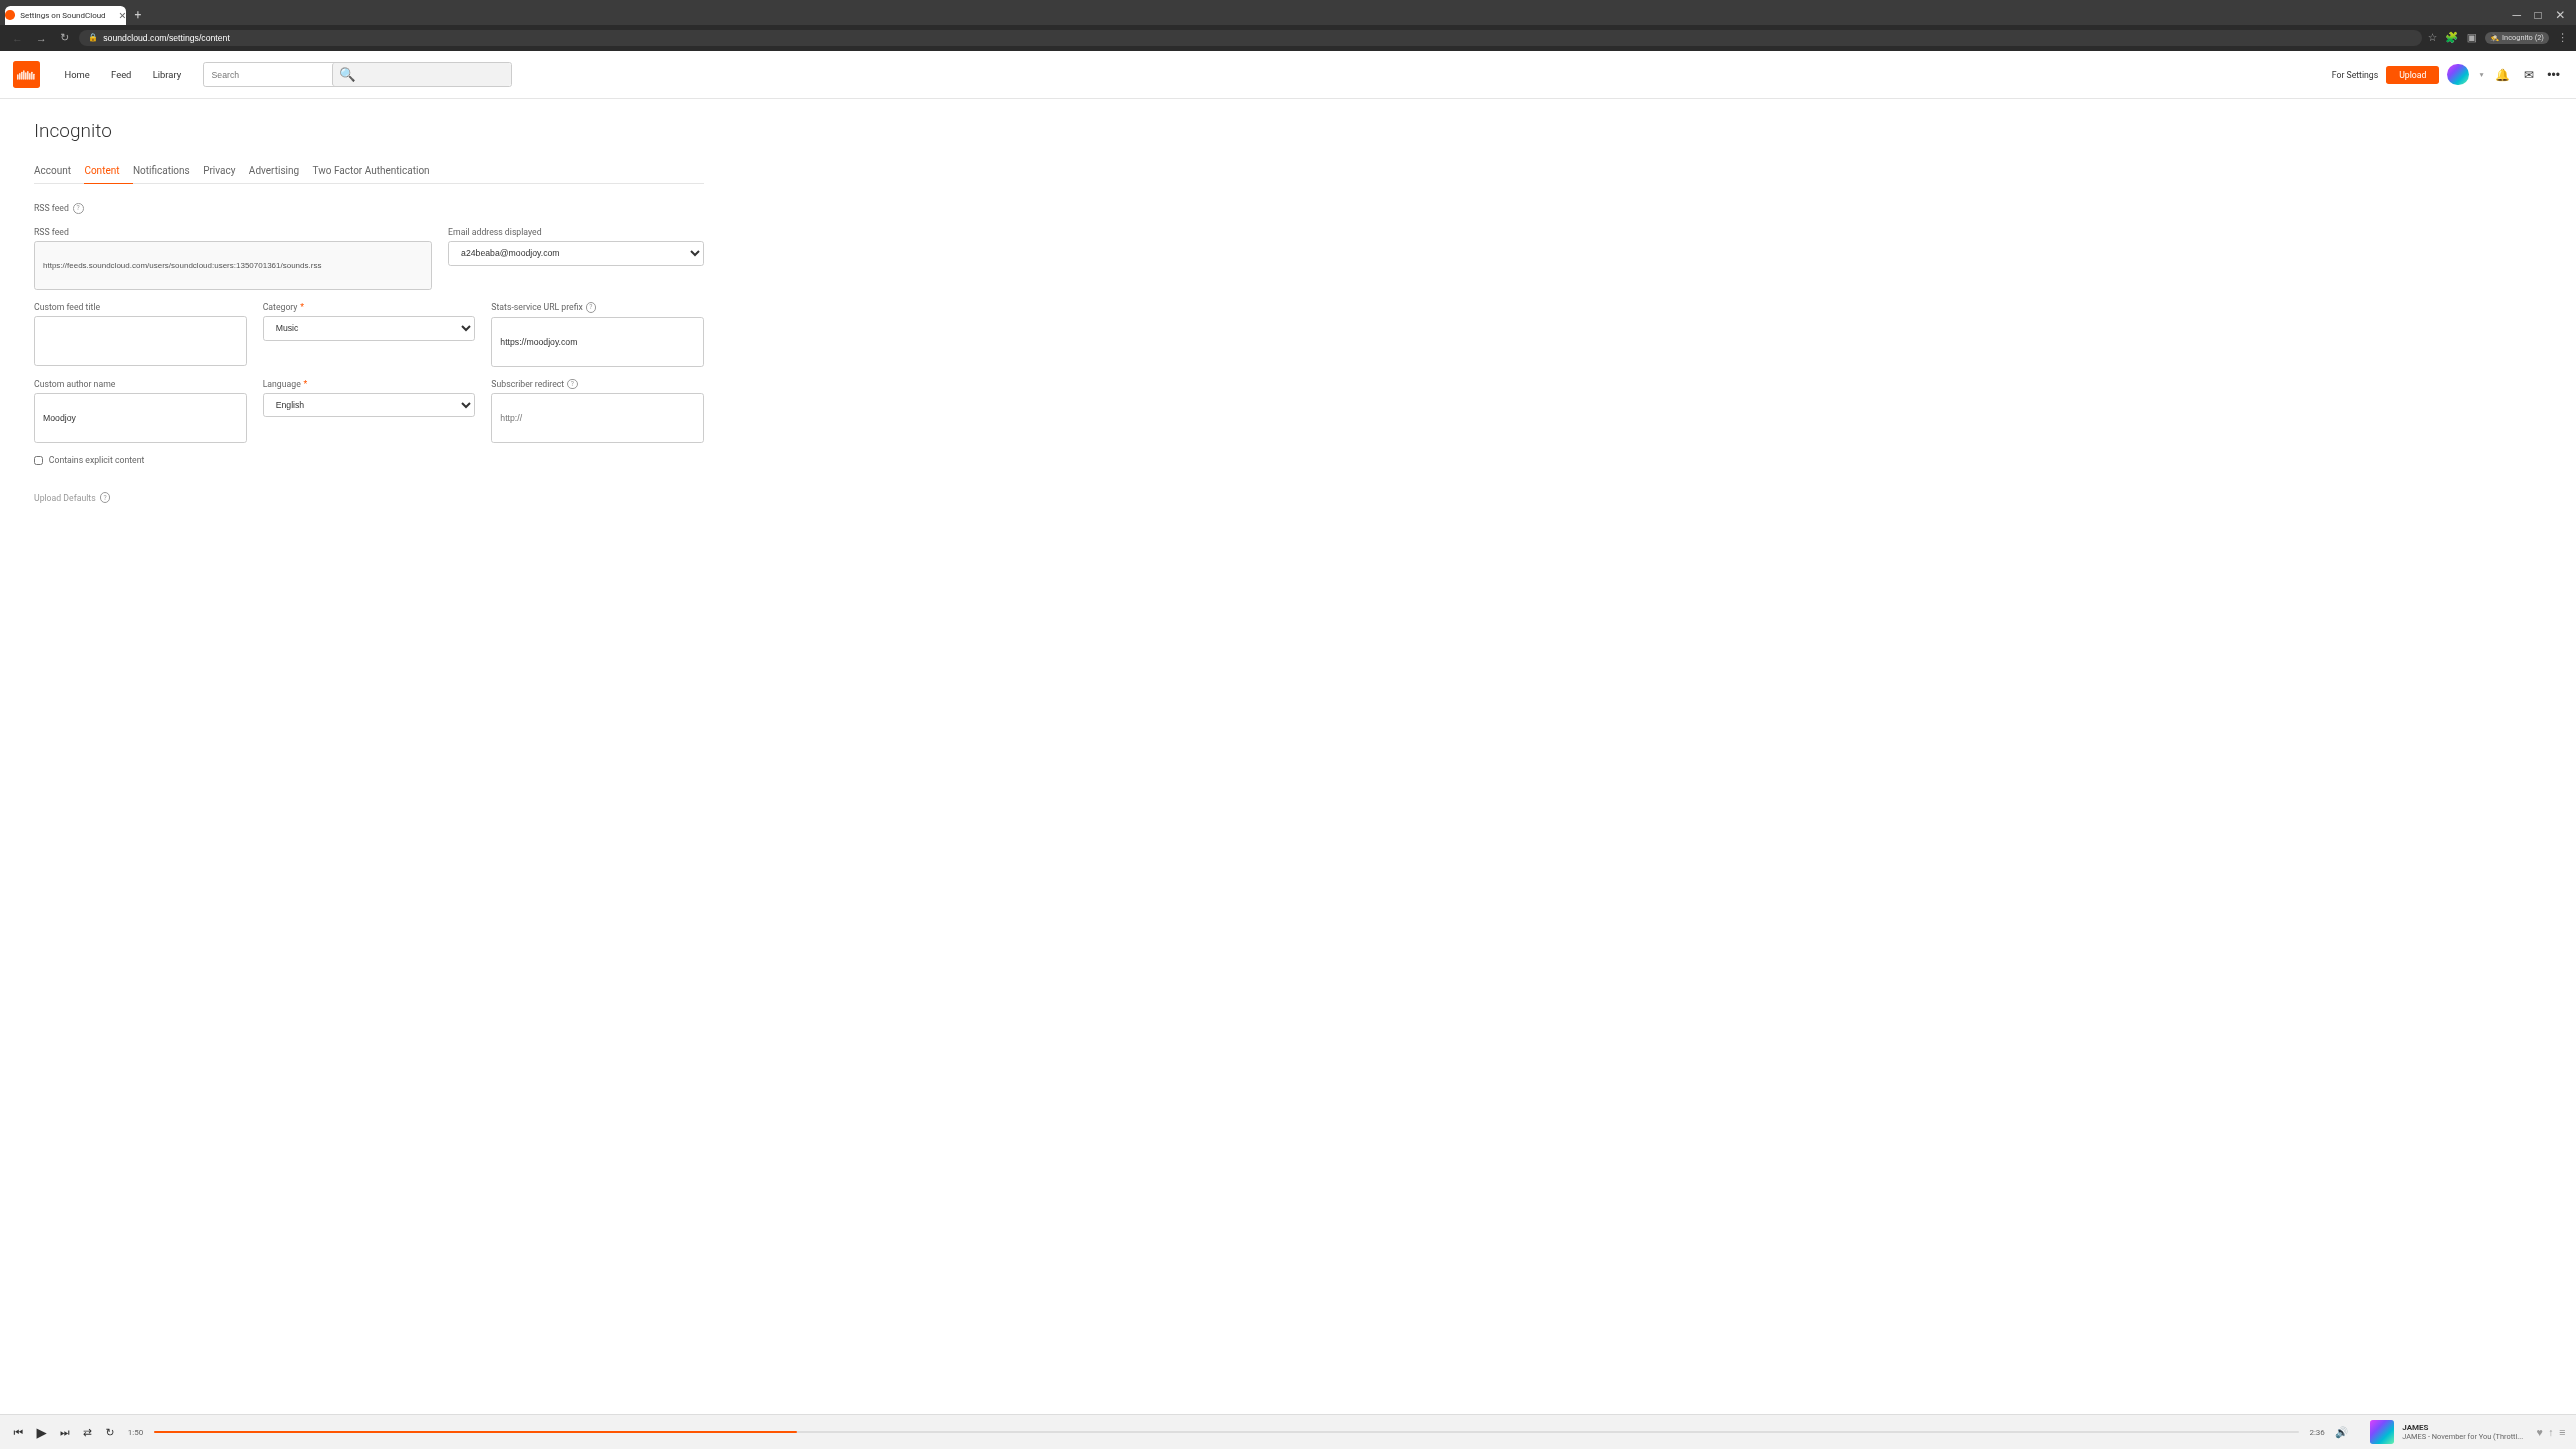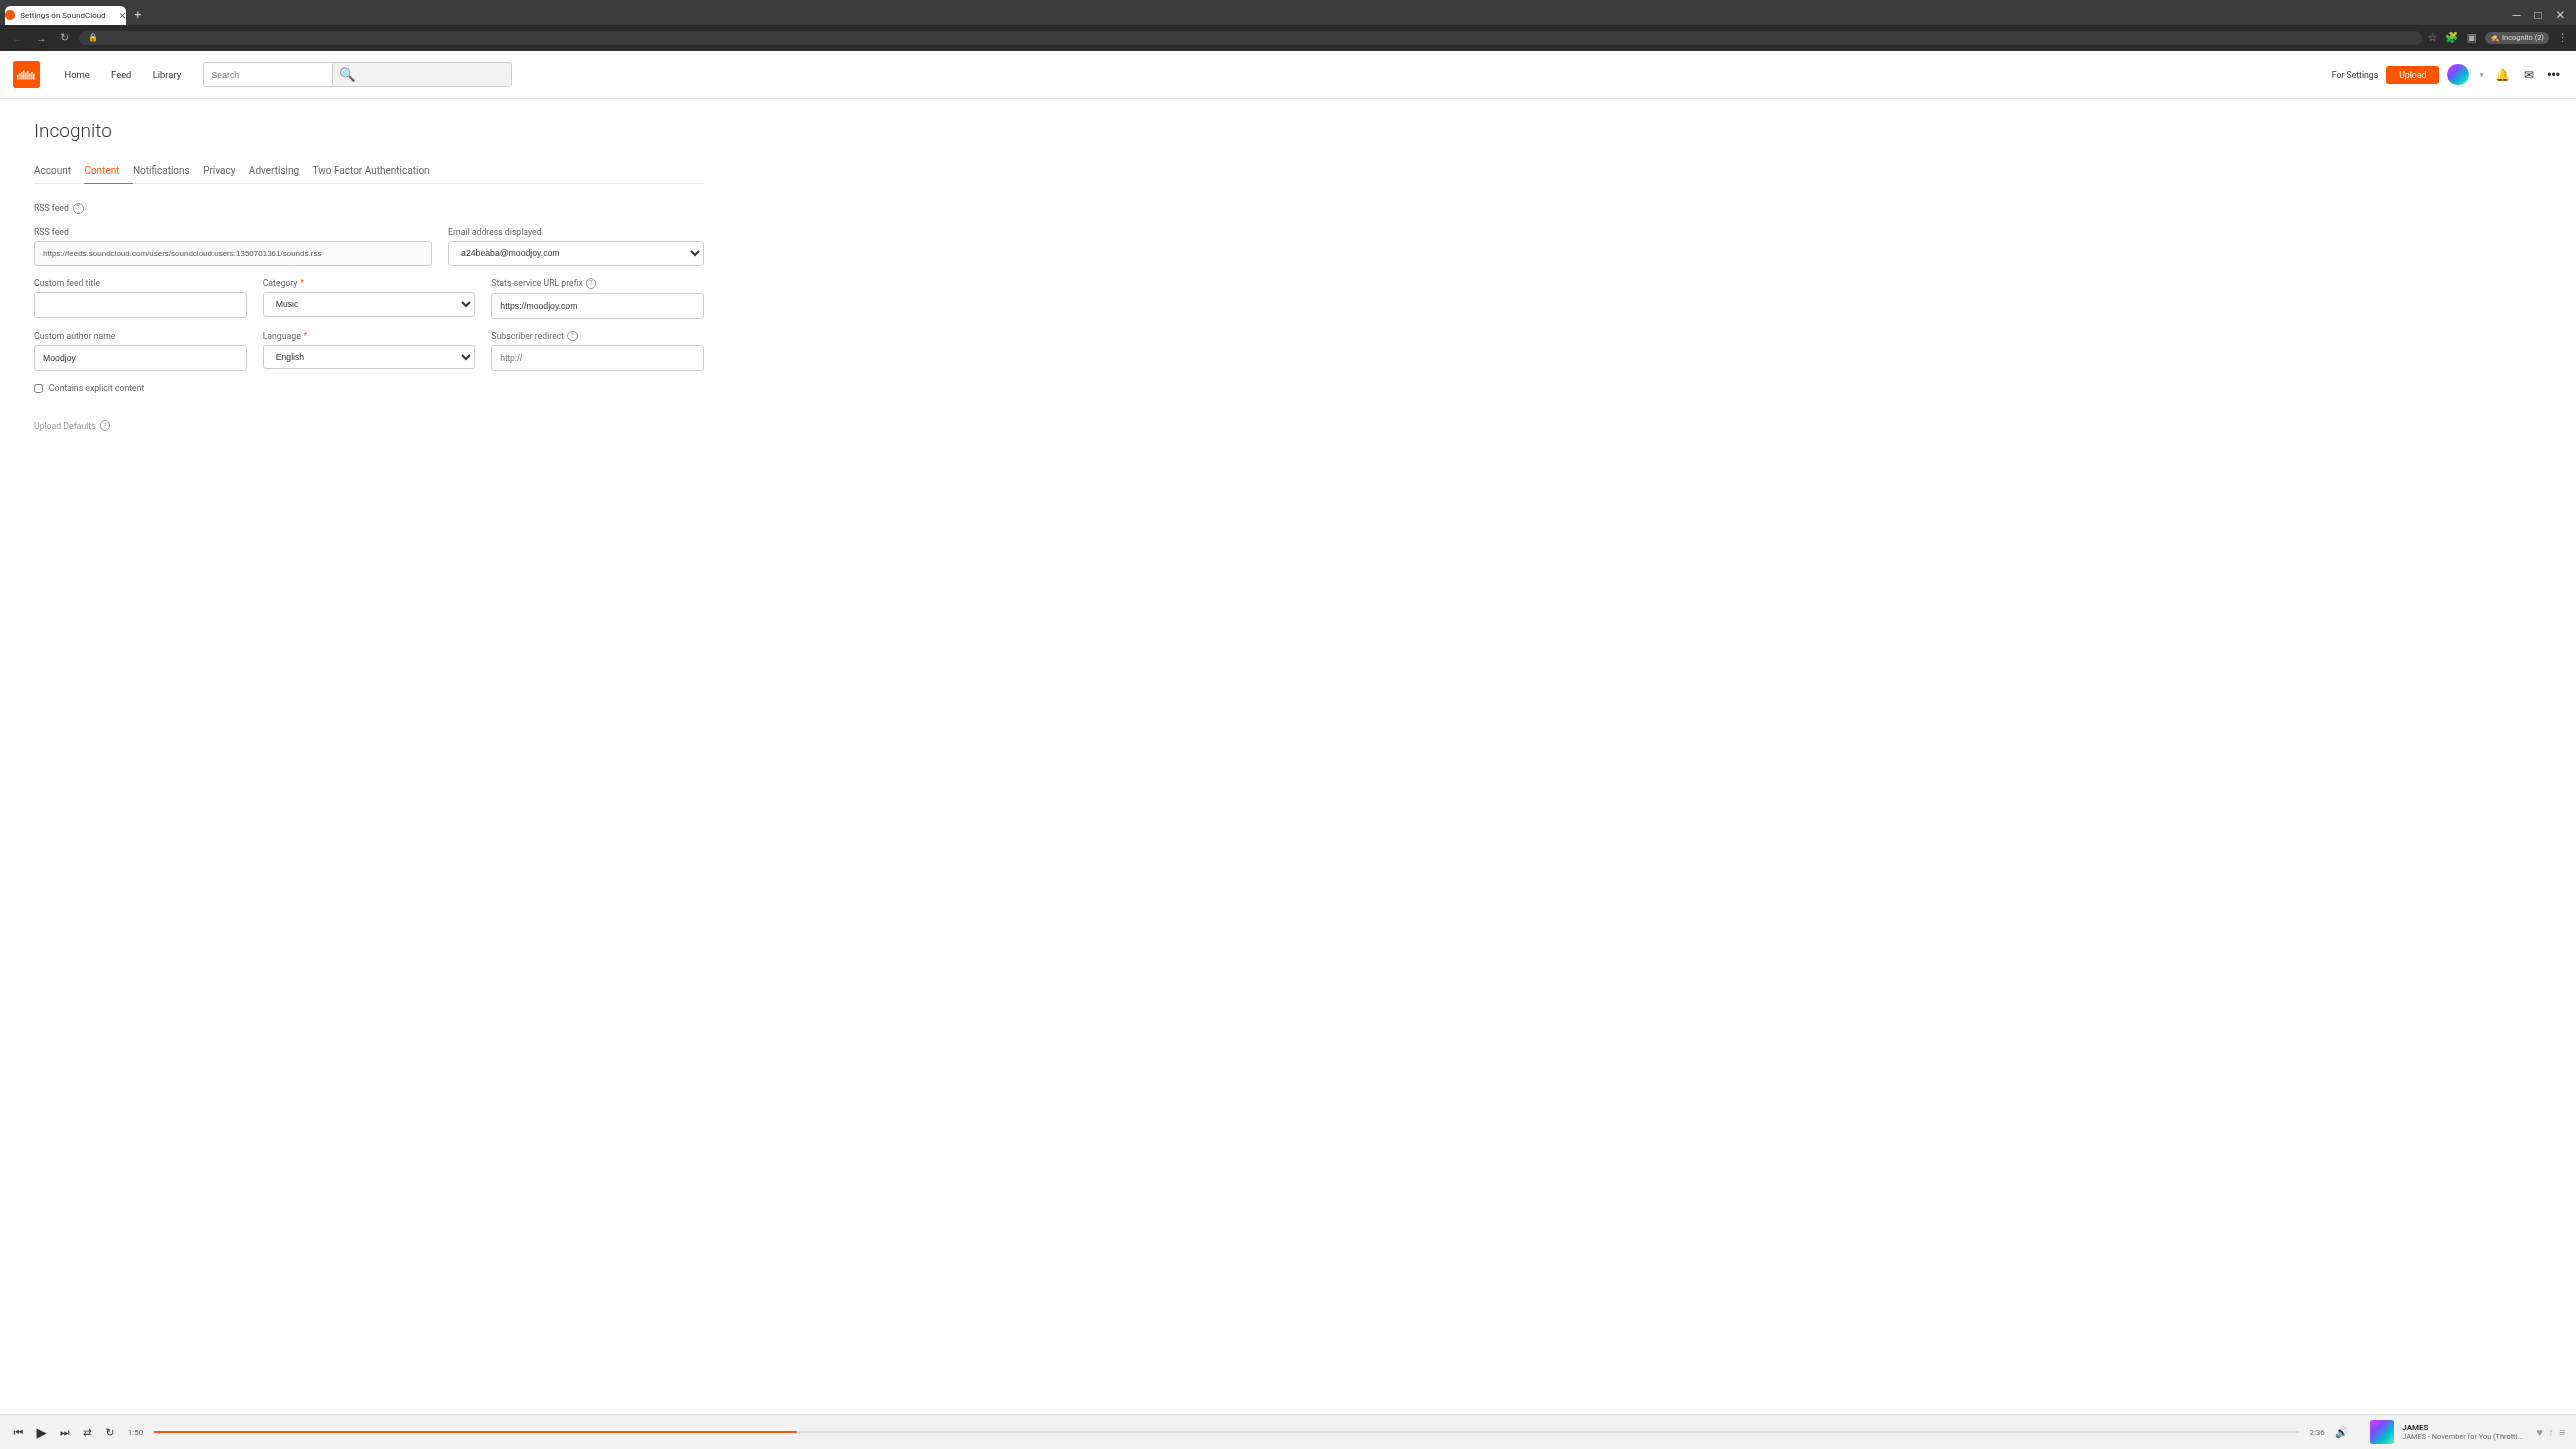--- a/index.html
+++ b/index.html
@@ -56,21 +56,21 @@
     .section-label { font-size: 8.7px; color: #666; margin-bottom: 13.4px; display: flex; align-items: center; gap: 4px; }
     .help-icon { display: inline-flex; align-items: center; justify-content: center; width: 10.7px; height: 10.7px; border: 0.7px solid #999; border-radius: 50%; font-size: 6.7px; color: #999; cursor: pointer; }
 
     
     .form-section { margin-bottom: 16px; }
     .form-row { display: flex; gap: 16px; margin-bottom: 12px; align-items: flex-start; }
     .form-group { display: flex; flex-direction: column; gap: 4px; }
     .form-group.half { flex: 1; }
     .form-group label { font-size: 8.7px; color: #666; display: flex; align-items: center; gap: 2.7px; }
     .required-star { color: #f50; }
-    .form-input { width: 100%; border: 0.7px solid #ccc; border-radius: 2.7px; padding: 7px 8px; font-size: 8.7px; color: #333; outline: none; background: #fff; }
+    .form-input { width: 100%; border: 0.7px solid #ccc; border-radius: 2.7px; padding: 19px 8px; font-size: 8.7px; color: #333; outline: none; background: #fff; }
     .form-select { width: 100%; border: 0.7px solid #ccc; border-radius: 2.7px; padding: 5.4px 8px; font-size: 8.7px; color: #333; outline: none; background: #fff; cursor: pointer; appearance: auto; }
     .rss-url-input { background: #f9f9f9; color: #555; font-size: 8px; }
 
     
     .checkbox-row { display: flex; align-items: center; gap: 5.4px; margin-top: 6px; }
     .checkbox-row input[type="checkbox"] { width: 9.4px; height: 9.4px; cursor: pointer; }
     .checkbox-row label { font-size: 8.7px; color: #666; cursor: pointer; }
 
     
     .upload-defaults-label { font-size: 8.7px; color: #999; display: flex; align-items: center; gap: 4px; margin-top: 27px; }
@@ -112,20 +112,21 @@
       <span>□</span>
       <span>✕</span>
     </div>
   </div>
   <div class="browser-toolbar">
     <button class="nav-btn disabled">←</button>
     <button class="nav-btn">→</button>
     <button class="nav-btn">↻</button>
     <div class="address-bar">
       <span class="address-icon">🔒</span>
+      <input type="text" value="soundcloud.com/settings/content" style="">
     </div>
     <div class="toolbar-right">
       <span>☆</span>
       <span>🧩</span>
       <span>▣</span>
       <div class="incognito-badge">
         <span>🕵</span>
         <span>Incognito (2)</span>
       </div>
       <span>⋮</span>

